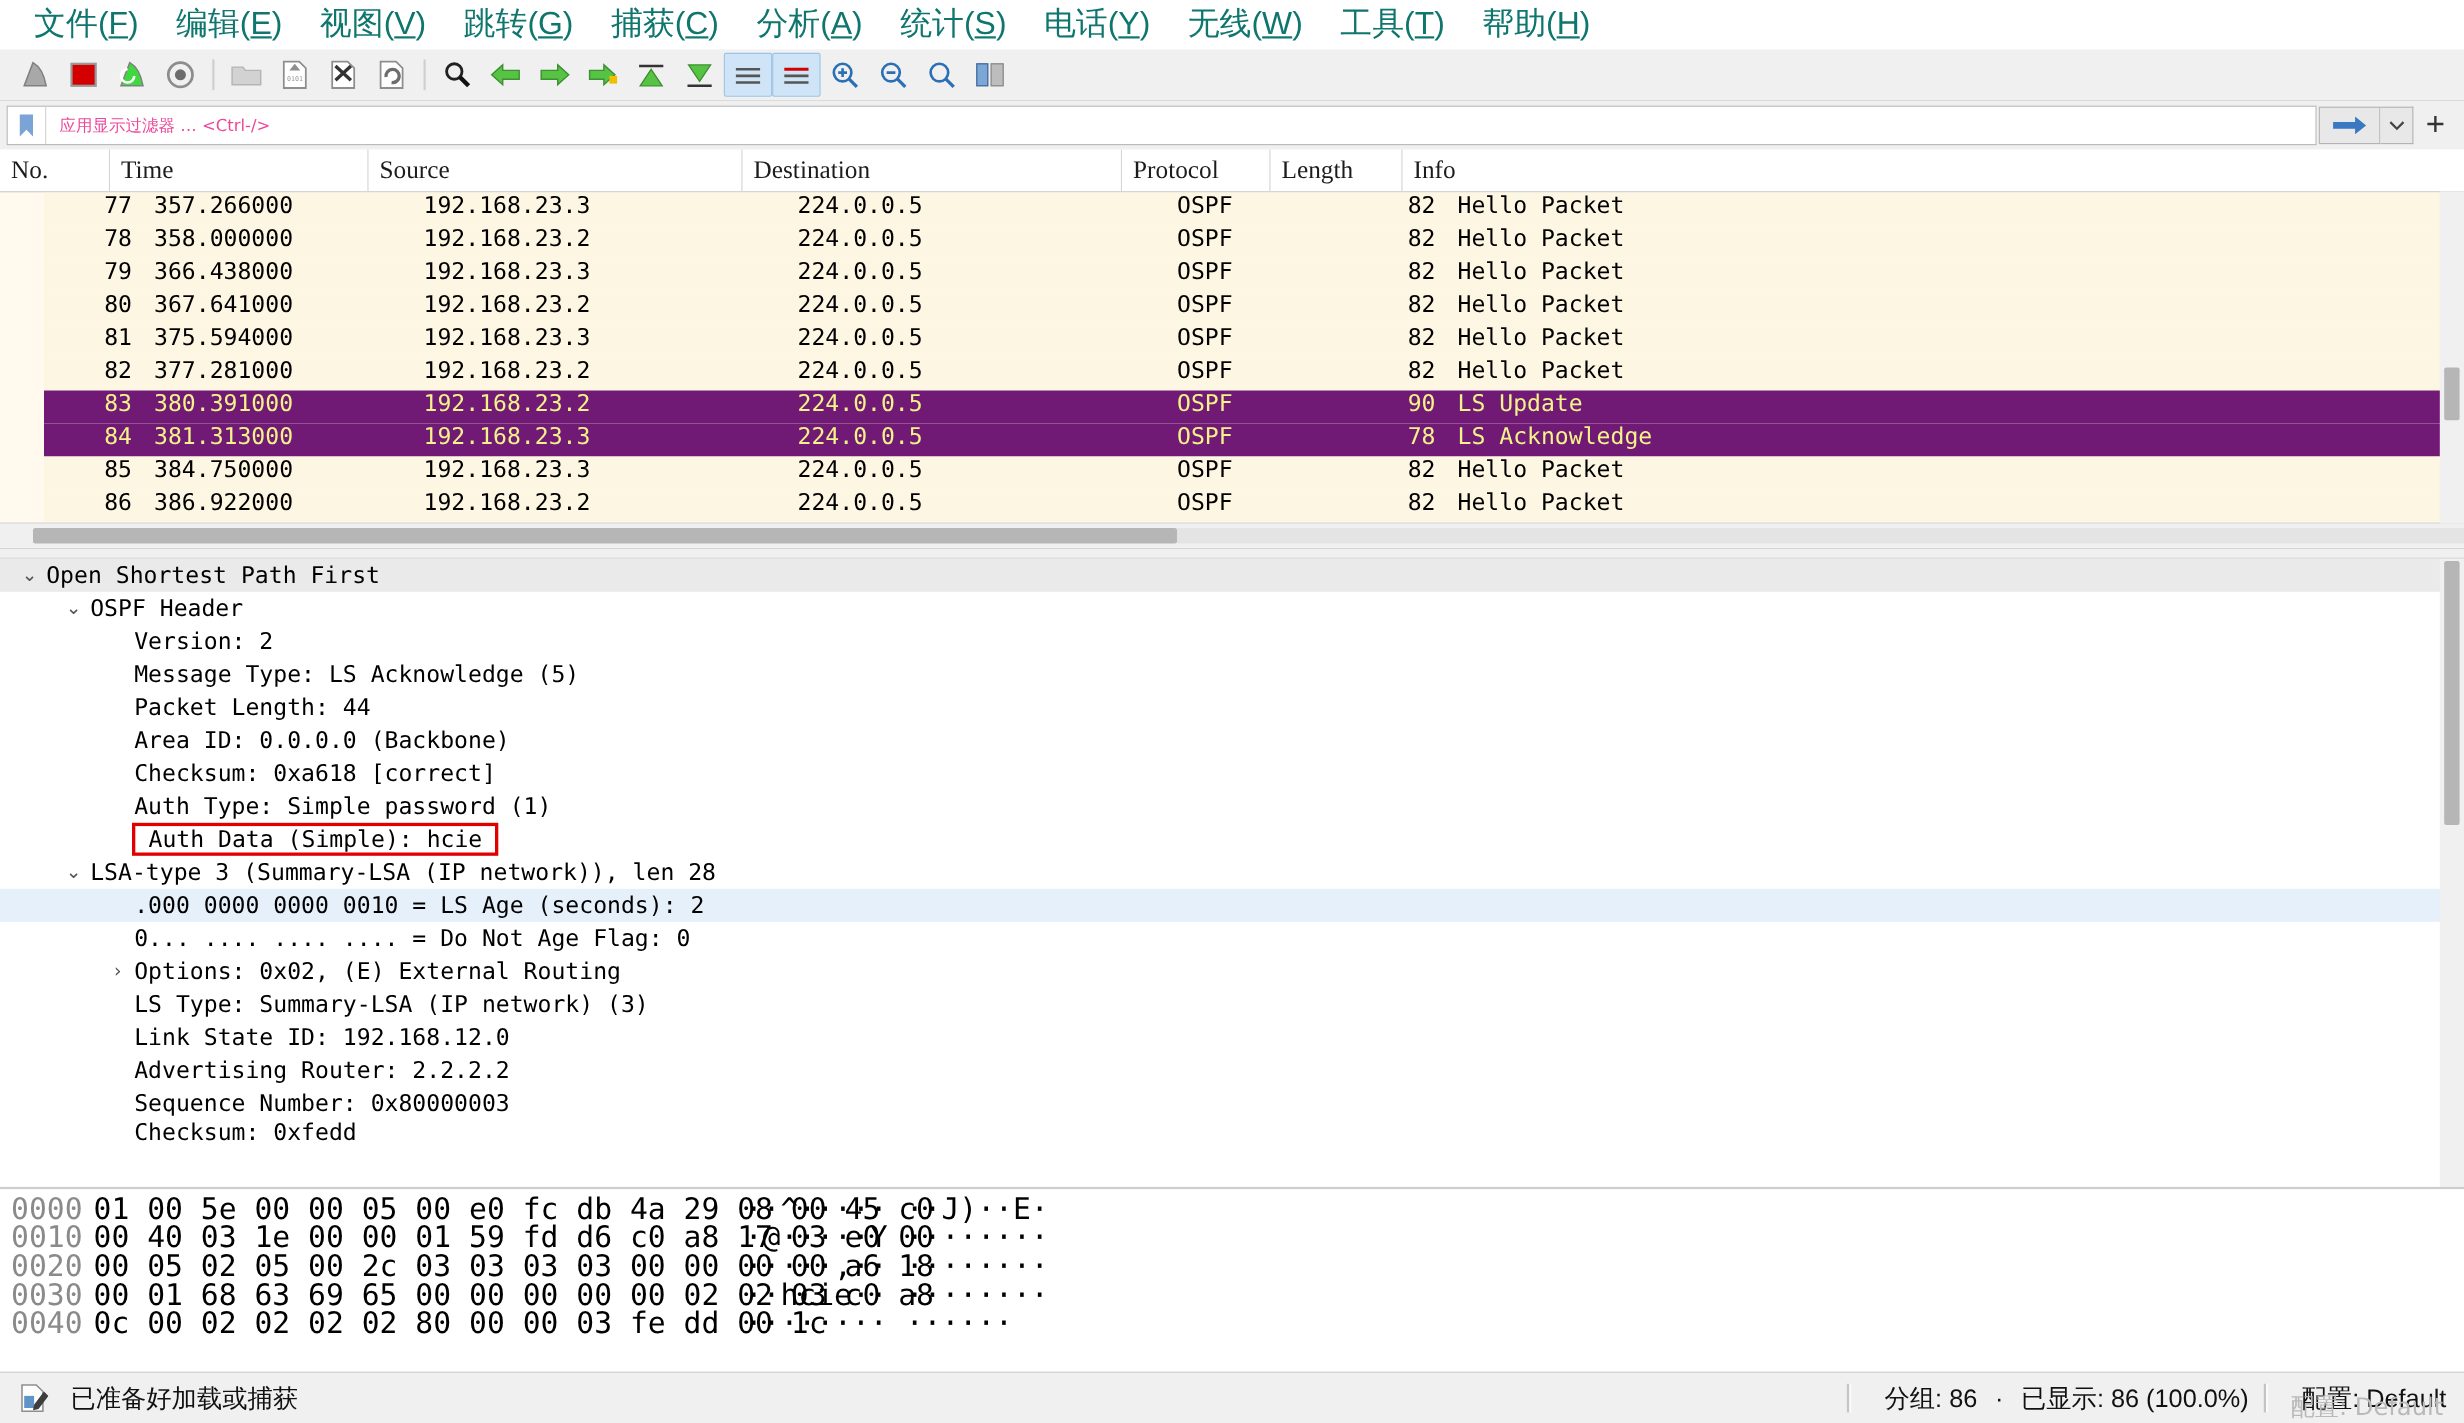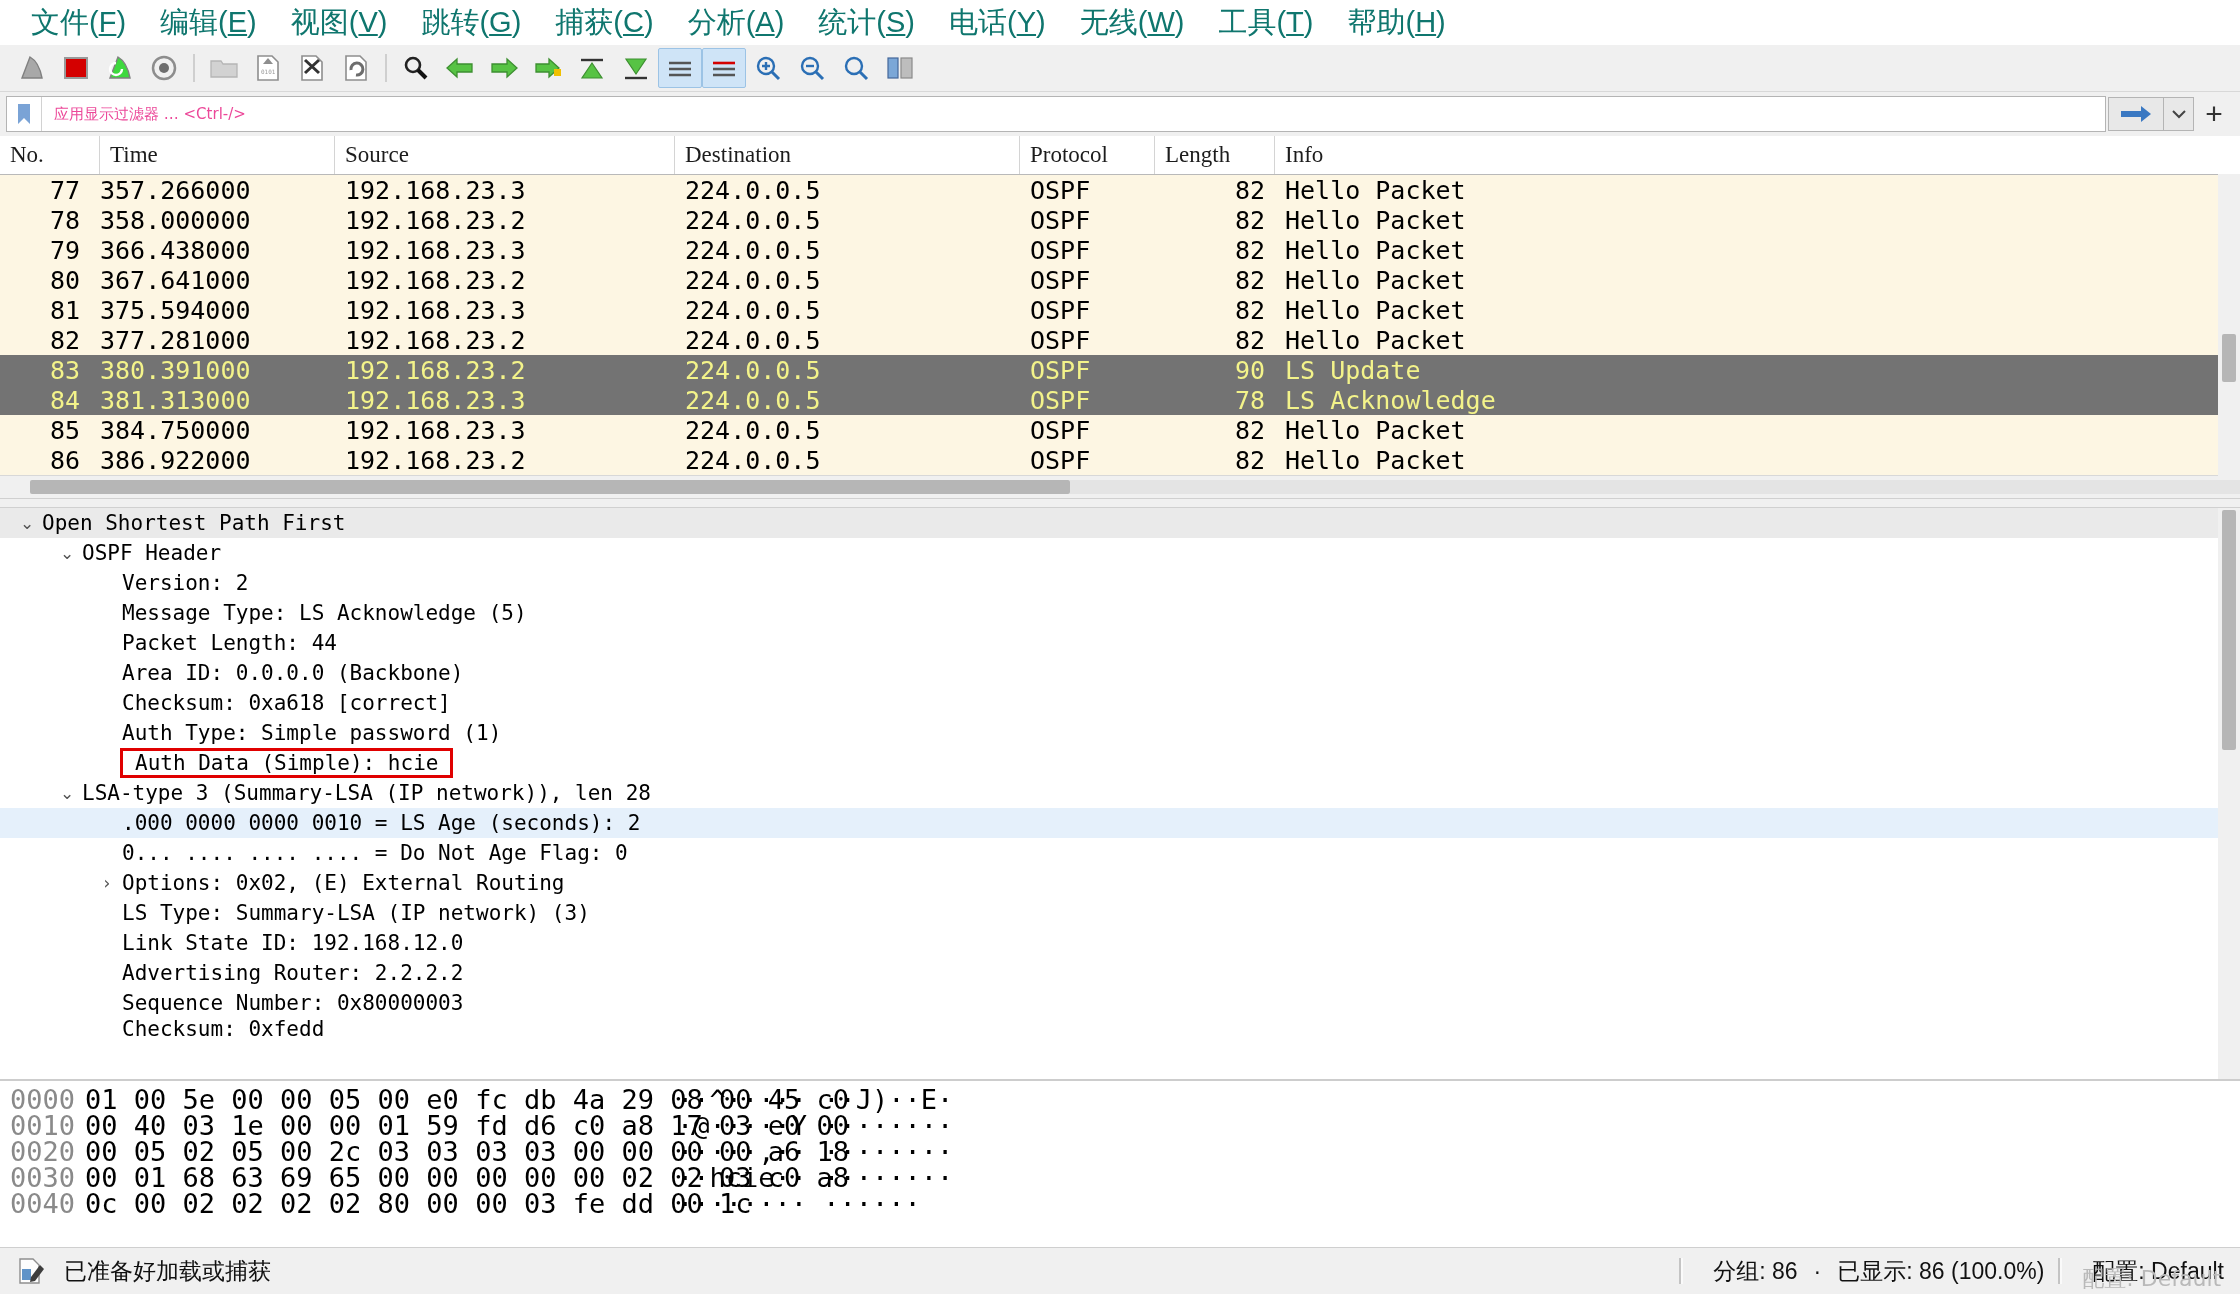--- a/index.html
+++ b/index.html
@@ -76,24 +76,24 @@
   .c-no{width:100px;}
   .c-time{width:235px;}
   .c-src{width:340px;}
   .c-dst{width:345px;}
   .c-proto{width:135px;}
   .c-len{width:120px;}
   .c-info{flex:1;border-right:none !important;}
 
   .plist-body{flex:1;overflow:hidden;background:#fffaed;}
   .prow{
-    height:30px;display:flex;font-family:"DejaVu Sans Mono", monospace;font-size:25px;
-    background:#fdf6e3;color:#000;align-items:center;
-  }
-  .prow.sel{background:#737373;color:#f3f38a;}
+    height:30px;display:flex;font-family:"DejaVu Sans Mono", monospace;font-size:21px;
+    background:#fdf6e3;color:#000;margin-left:40px;
+  }
+  .prow.sel{background:#701a75;color:#f3f38a;}
   .prow div{padding:0 10px;box-sizing:border-box;white-space:nowrap;overflow:hidden;}
   .r-num{width:90px;text-align:right;padding-right:6px;}
   .r-time{width:245px;padding-left:6px;}
   .r-src{width:340px;}
   .r-dst{width:345px;}
   .r-proto{width:135px;}
   .r-len{width:120px;text-align:right;}
   .r-info{flex:1;padding-left:14px;}
 
   .hscroll-wrap{

